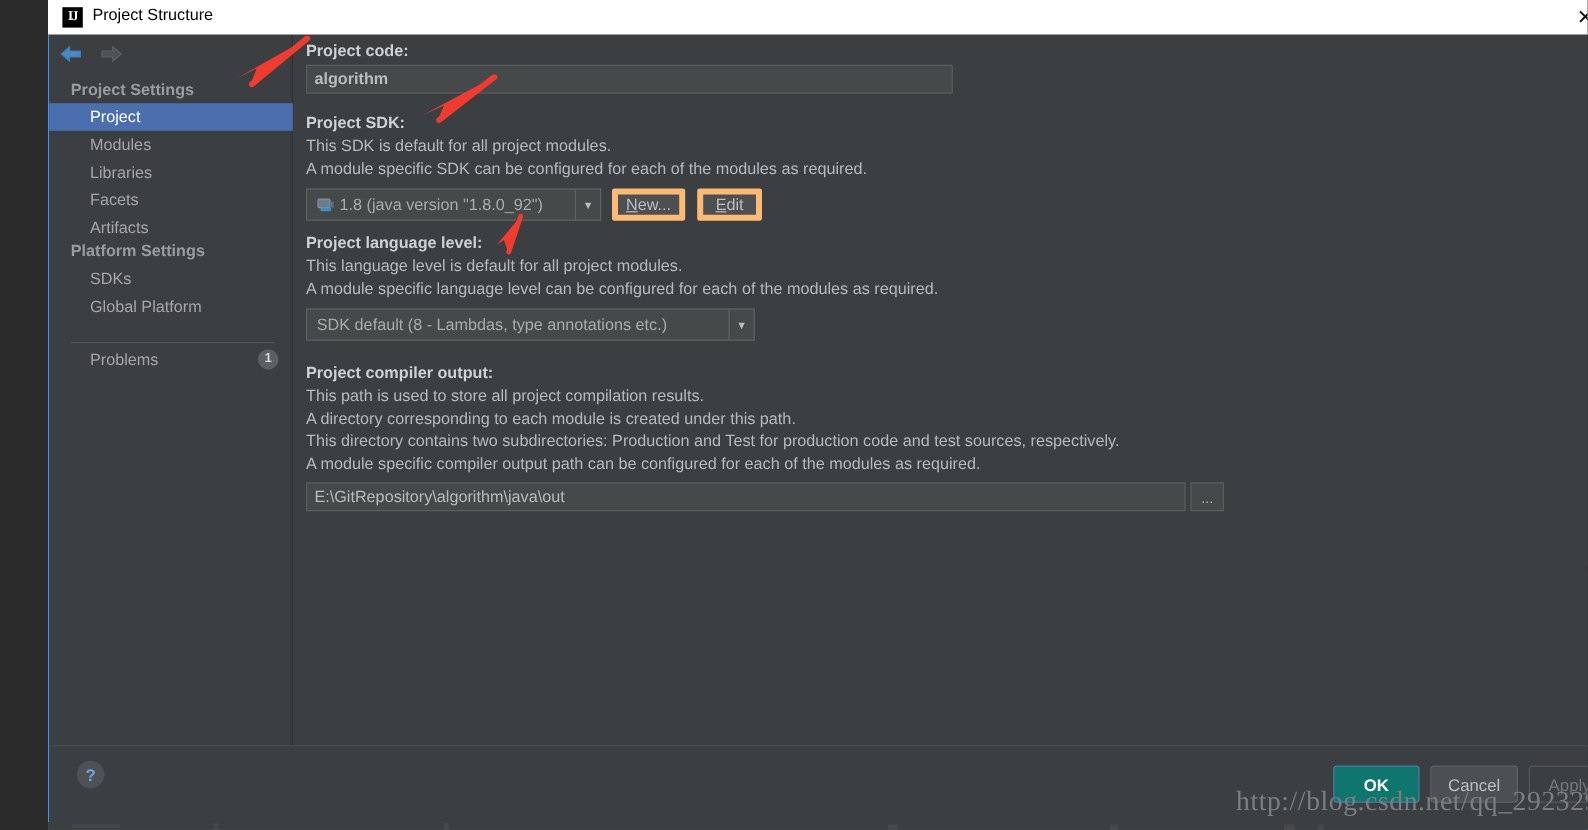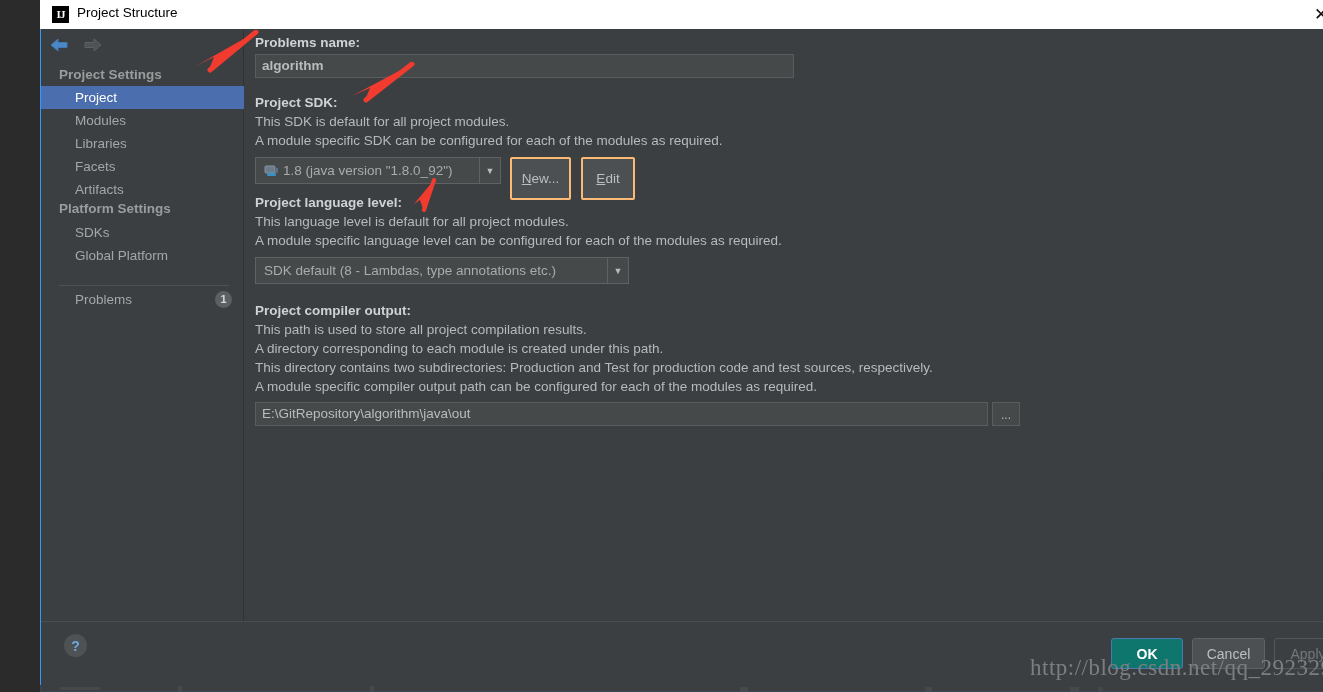--- a/index.html
+++ b/index.html
@@ -161,22 +161,22 @@
     border-left: 1px solid #5e6264;
     display: flex; align-items: center; justify-content: center;
     color: #b9bcbe; font-size: 9px;
   }
   .sdk-glyph {
     display: inline-block; width: 14px; height: 12px; position: relative;
     vertical-align: middle;
   }
 
   .btn {
-    position: absolute; height: 43px;
-    background: #4c5052; border: 2px solid #fdba74; border-radius: 2px;
+    position: absolute; height: 27px;
+    background: #4c5052; border: 5px solid #fdba74; border-radius: 2px;
     color: #bcbfc1; font-size: 13.5px;
     display: flex; align-items: center; justify-content: center;
     cursor: pointer;
   }
   .btn u { text-decoration: underline; }
 
   .browse-btn {
     position: absolute; width: 28px; height: 24px;
     background: #45494a; border: 1px solid #5a5d5e;
     color: #b0b3b5; font-size: 12px;
@@ -324,21 +324,21 @@
       <div class="side-sep"></div>
 
       <div class="side-item problems" style="top:259px;">
         <span>Problems</span>
         <span class="badge">1</span>
       </div>
     </div>
 
     <div class="panel">
 
-      <div class="lbl-bold" style="left:10px; top:6px;">Problems name:</div>
+      <div class="lbl-bold" style="left:10px; top:6px;">Project code:</div>
       <div class="textfield" style="left:10px; top:25px; width:539px;font-weight:bold;">algorithm</div>
 
       <div class="lbl-bold" style="left:10px; top:66px;">Project SDK:</div>
       <div class="lbl-plain" style="left:10px; top:85px;">This SDK is default for all project modules.</div>
       <div class="lbl-plain" style="left:10px; top:104px;">A module specific SDK can be configured for each of the modules as required.</div>
 
       <div class="combo" style="left:10px; top:128px; width:246px;">
         <span class="combo-txt">
           <span class="sdk-glyph">
             <svg width="15" height="13" viewBox="0 0 15 13">

